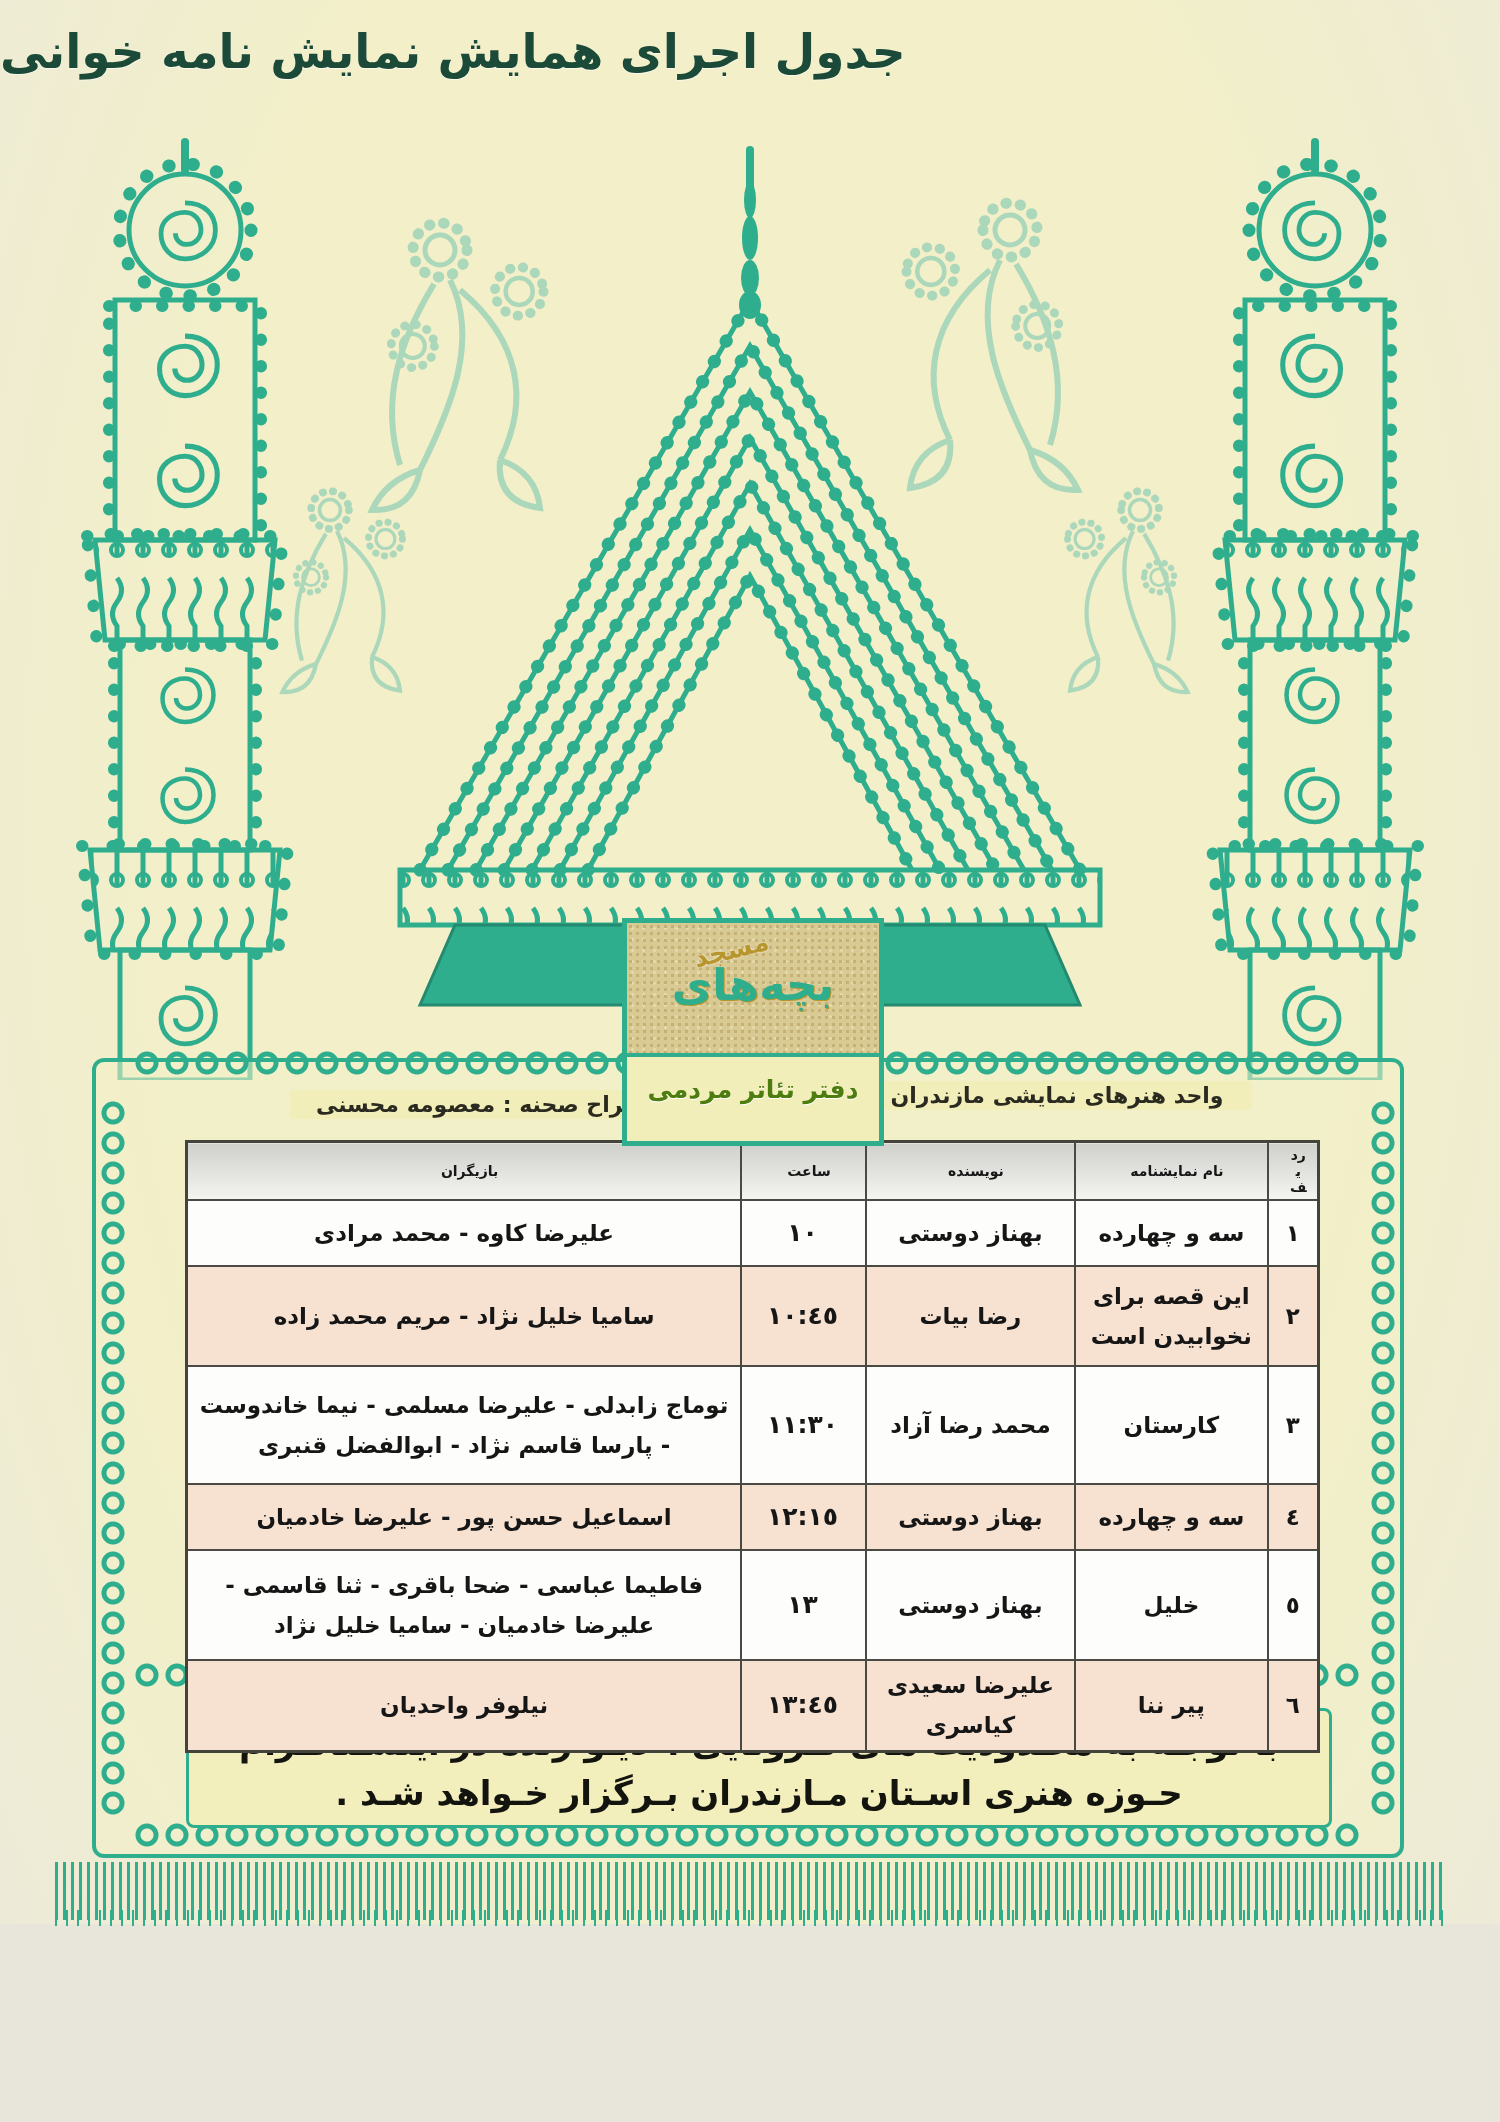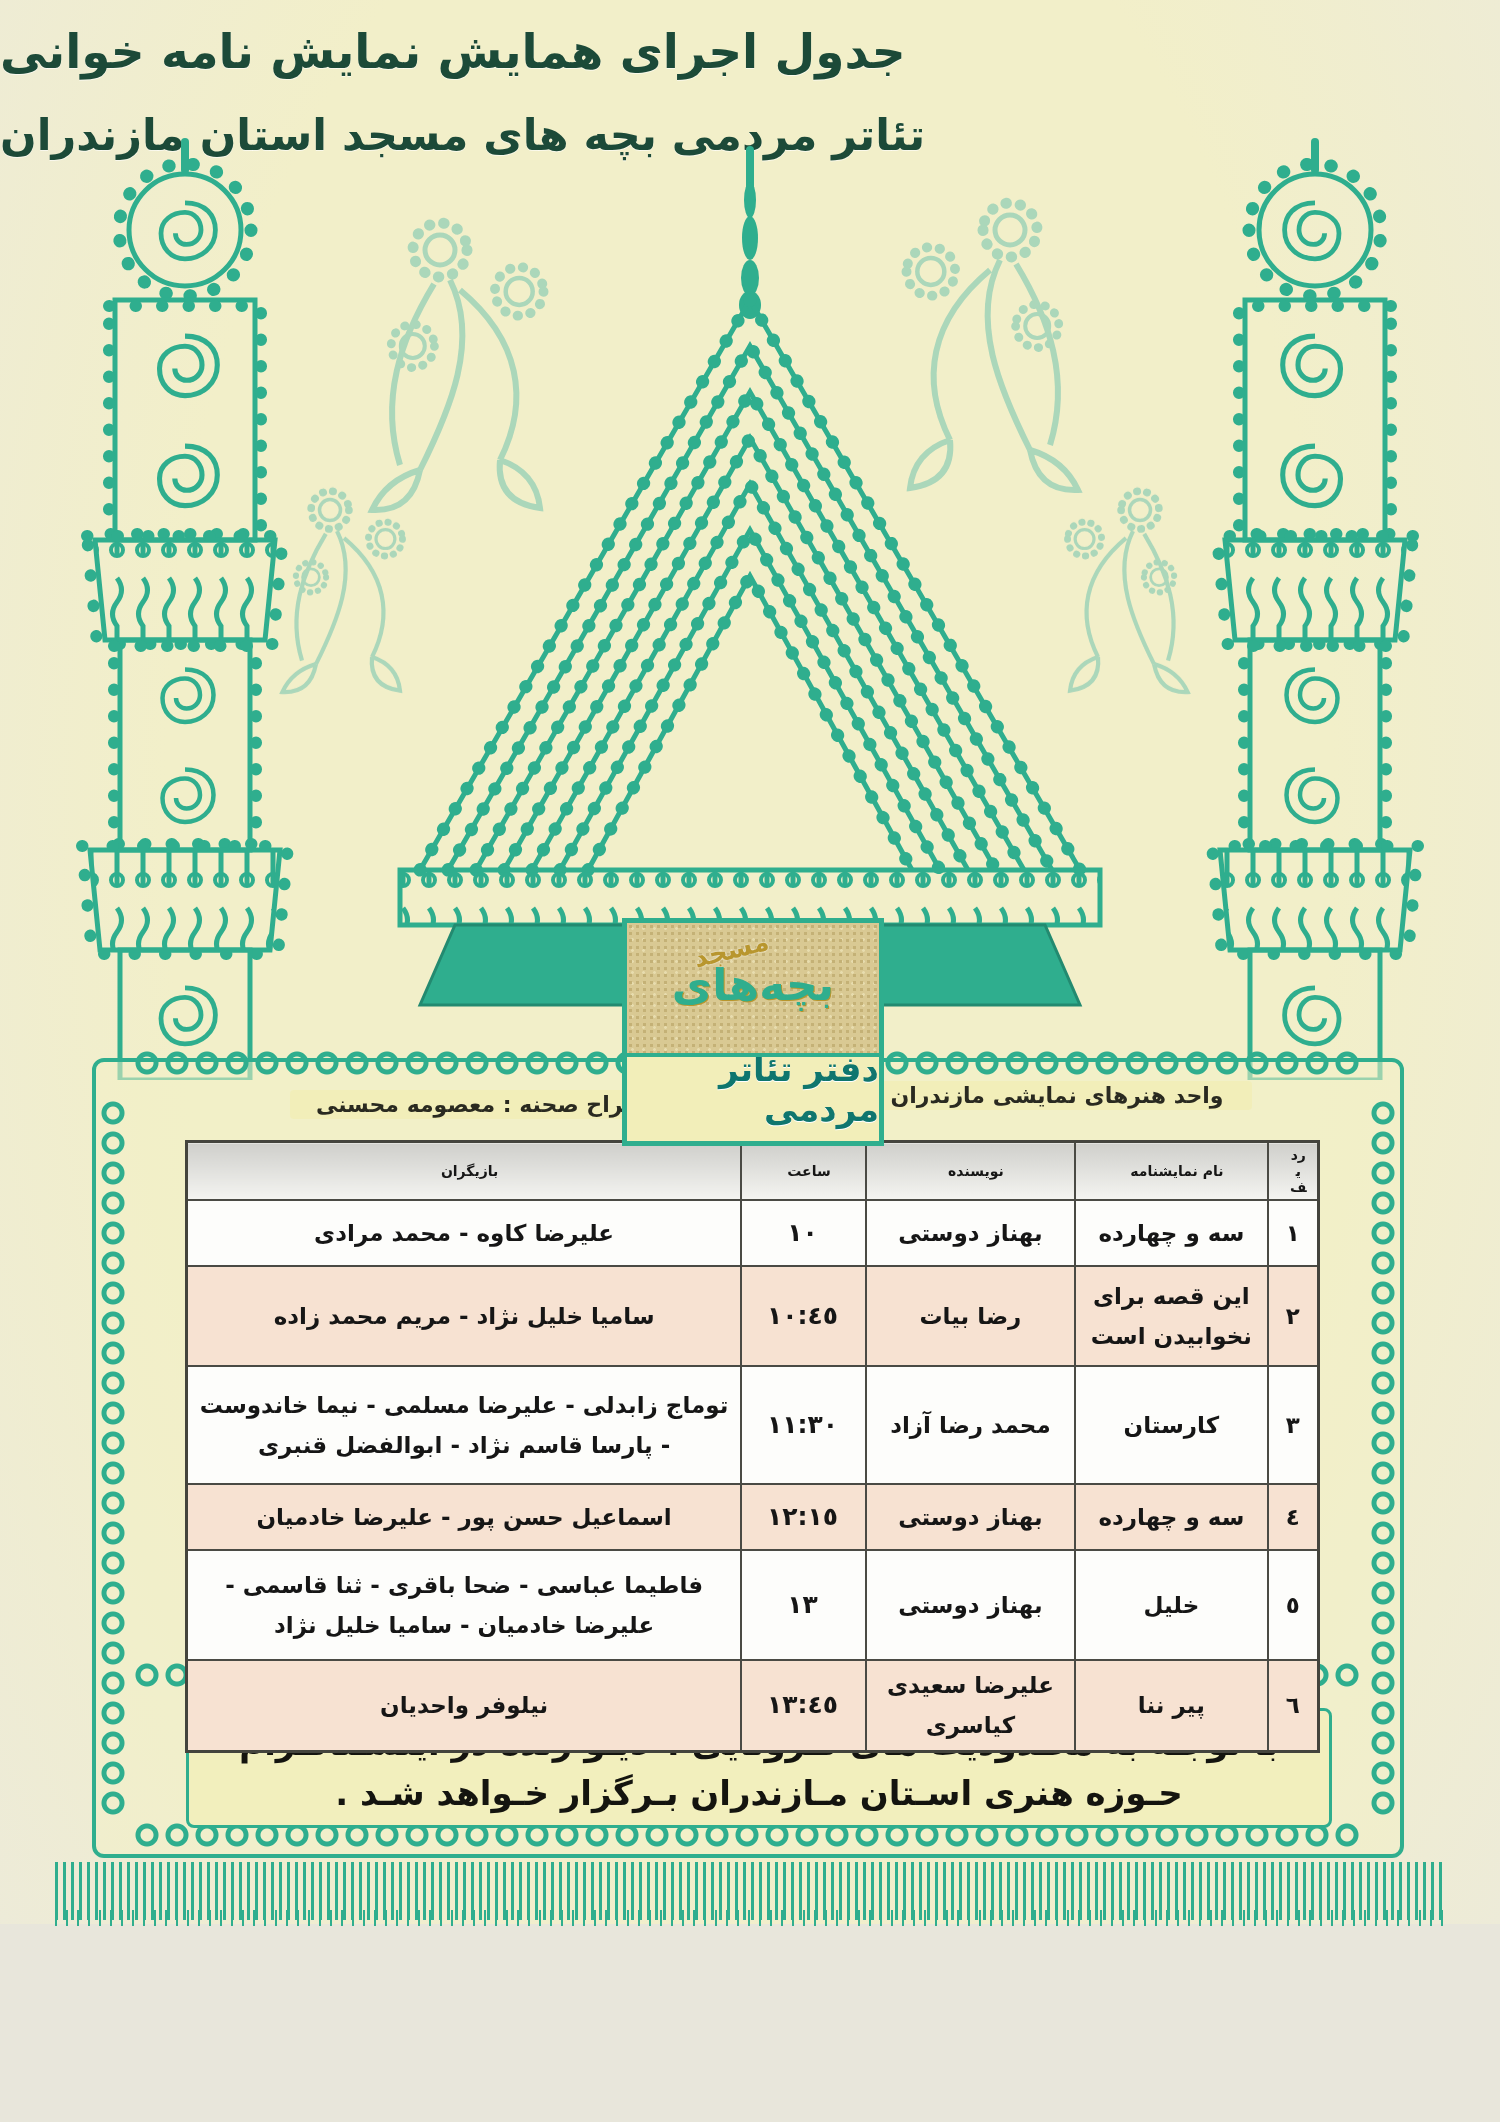--- a/index.html
+++ b/index.html
@@ -36,21 +36,21 @@
   .medallion .callig .top-word{
     display:block;direction:rtl;color:#b8962e;font-size:26px;font-weight:bold;
     transform:rotate(-14deg) translate(-24px,6px);text-shadow:0 0 2px #fff;
   }
   .medallion .callig .main-word{
     display:block;direction:rtl;color:#2fae8e;font-size:44px;font-weight:bold;
     margin-top:6px;text-shadow:1px 1px 0 #b8962e;
   }
   .medallion .band{
     height:64px;display:flex;align-items:center;justify-content:center;direction:rtl;
-    color:#0f766e;font-size:34px;font-weight:bold;letter-spacing:1px;
+    color:#4d7c0f;font-size:25px;font-weight:bold;letter-spacing:1px;
     text-shadow:0 1px 0 #fff;
   }
   
   .frame{
     position:absolute;left:92px;top:1058px;width:1312px;height:800px;z-index:2;
     border:4px solid #2fae8e;border-radius:12px;box-sizing:border-box;
     background:rgba(243,240,198,.55);
   }
   .loops-h,.loops-v{position:absolute;pointer-events:none;}
   .loops-h{
@@ -122,21 +122,20 @@
     position:absolute;left:0;top:1924px;width:1500px;height:198px;
     background:#e8e6db;
   }
 </style>
 </head>
 <body>
 
 <div class="poster">
 
   <div class="title l1">جدول اجرای همایش نمایش نامه خوانی</div>
-  <div class="title l2">تئاتر مردمی بچه های مسجد استان مازندران</div>
 
   <svg class="mosque" viewBox="0 0 1500 950" fill="none" xmlns="http://www.w3.org/2000/svg">
     <defs>
       <path id="swirl" d="M0 -34 C26 -34 38 -18 38 0 C38 22 20 36 0 36 C-18 36 -30 22 -30 4 C-30 -12 -16 -22 0 -22 C12 -22 20 -12 20 0 C20 10 12 18 2 18 C-6 18 -12 12 -12 4" stroke="#2fae8e" stroke-width="6"></path>
       <pattern id="rail" width="26" height="110" patternUnits="userSpaceOnUse">
         <path d="M13 8 q9 12 0 24 q-9 12 0 24 V96" stroke="#2fae8e" stroke-width="5" fill="none"></path>
         <circle cx="13" cy="90" r="6" stroke="#2fae8e" stroke-width="4" fill="none"></circle>
       </pattern>
       <g id="flower">
         <circle r="15" stroke="#9fd2b8" stroke-width="5"></circle>

